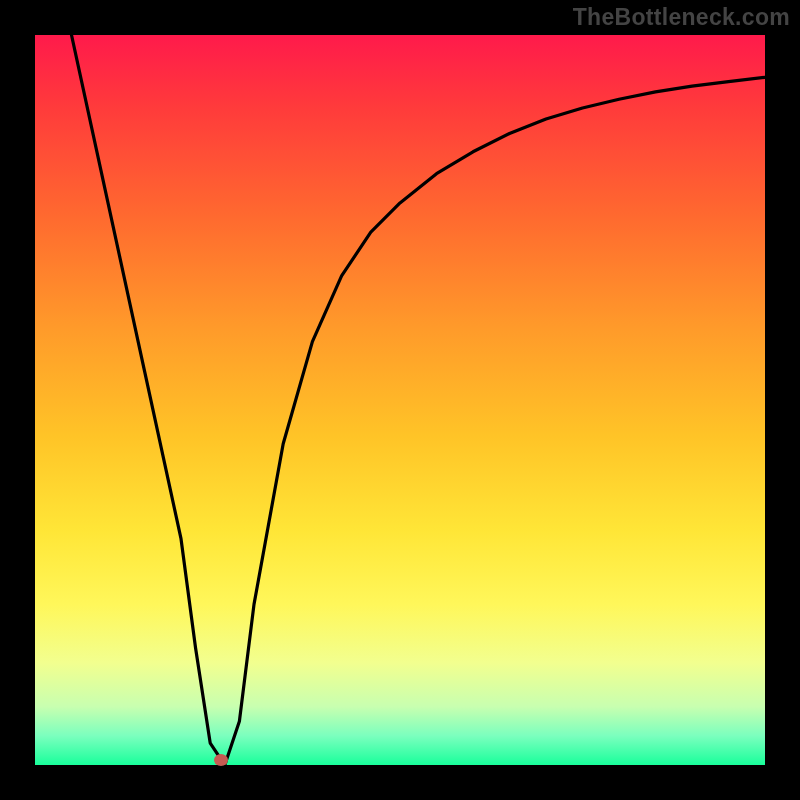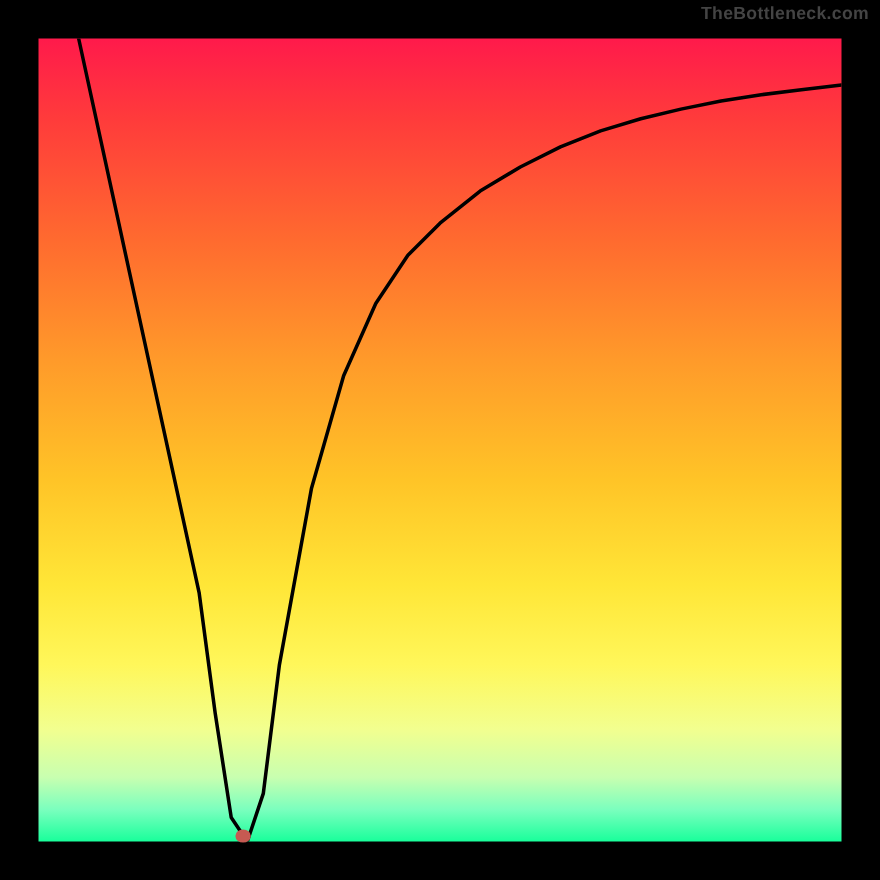--- a/index.html
+++ b/index.html
@@ -15,21 +15,21 @@
     position: relative;
     width: 800px;
     height: 800px;
     background: #000;
   }
   .watermark {
     position: absolute;
     top: 4px;
     right: 10px;
     color: #444;
-    font-size: 16px;
+    font-size: 23px;
     font-weight: 600;
     letter-spacing: 0.3px;
     user-select: none;
   }
   .plot {
     position: absolute;
     left: 35px;
     top: 35px;
     width: 730px;
     height: 730px;

